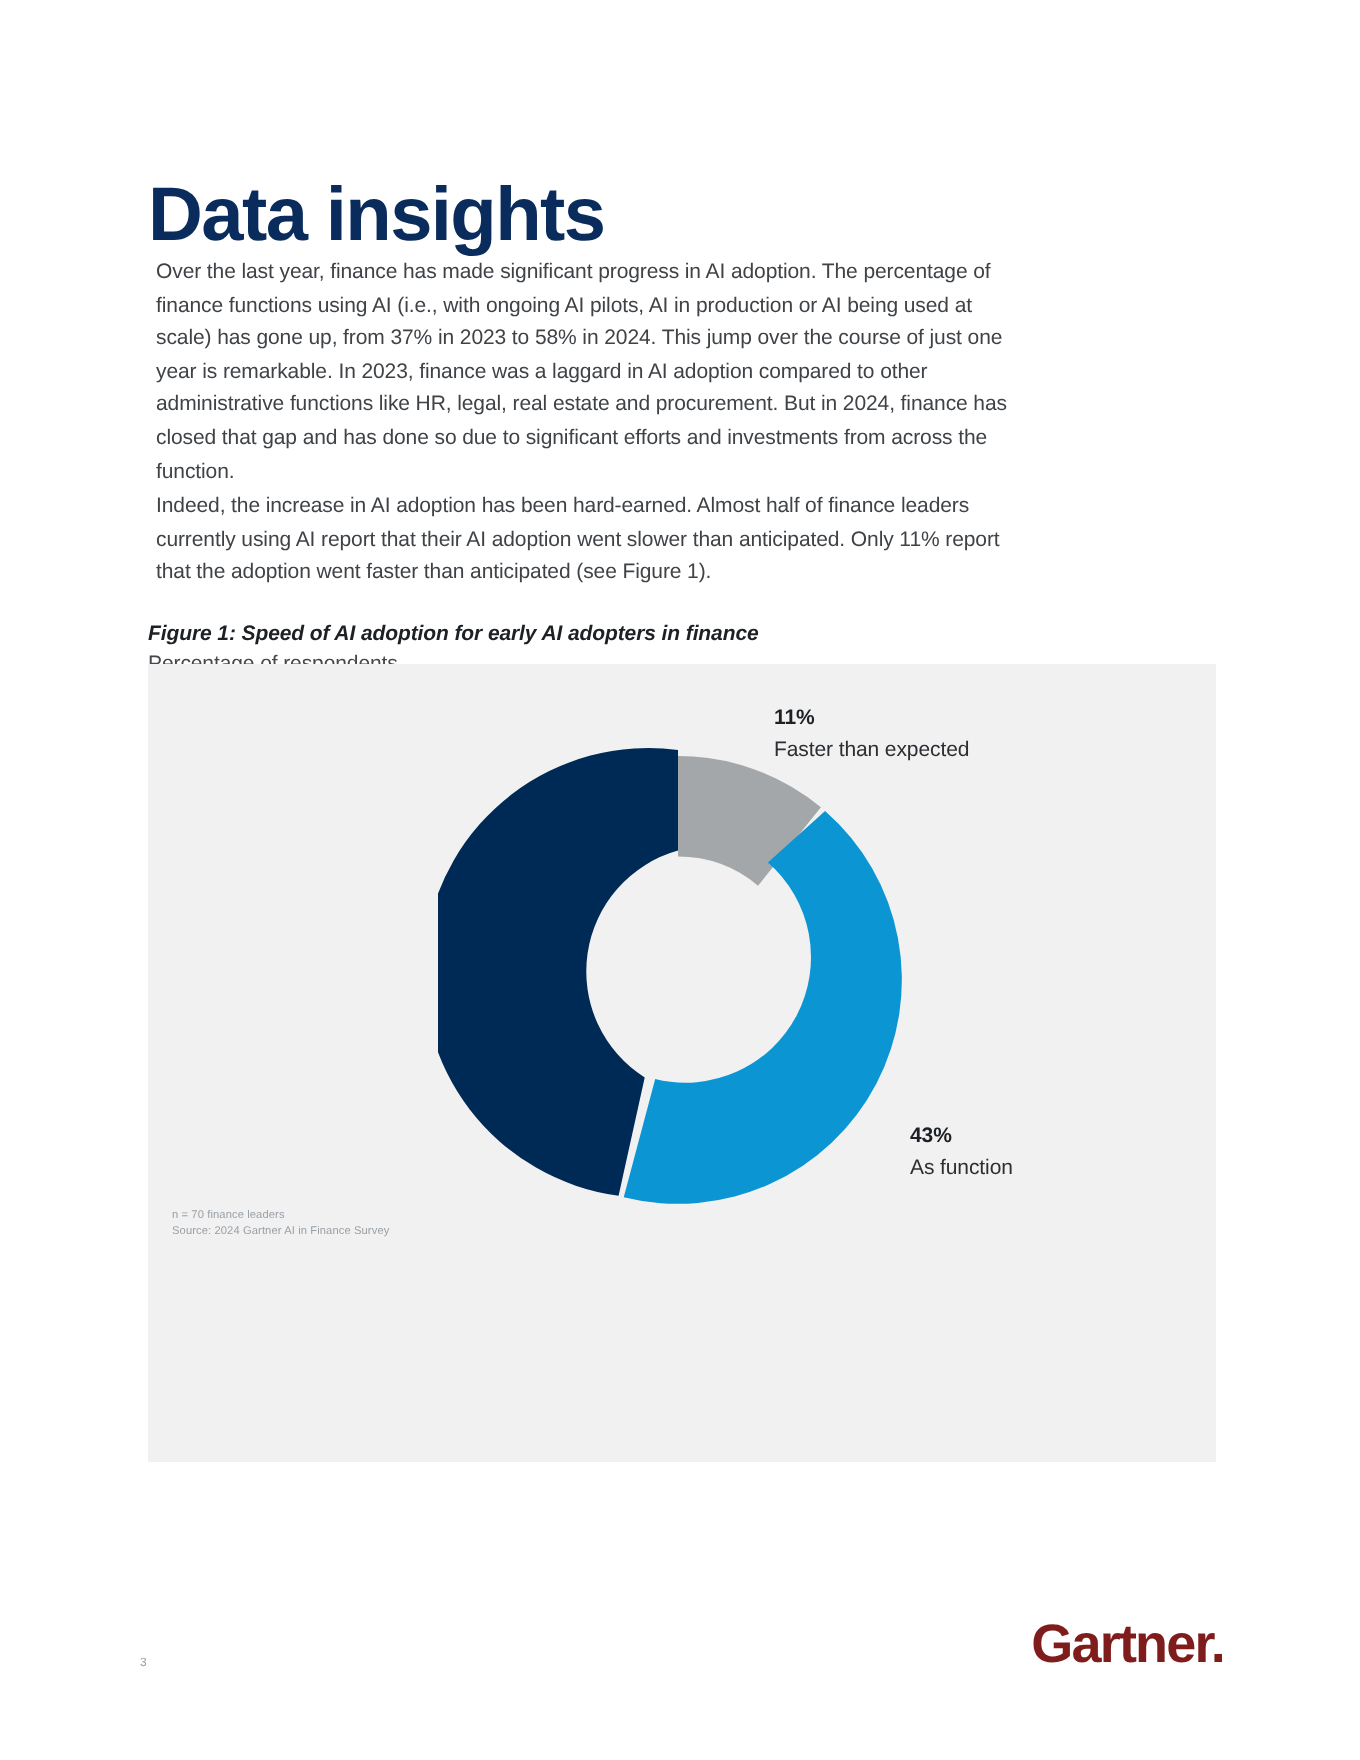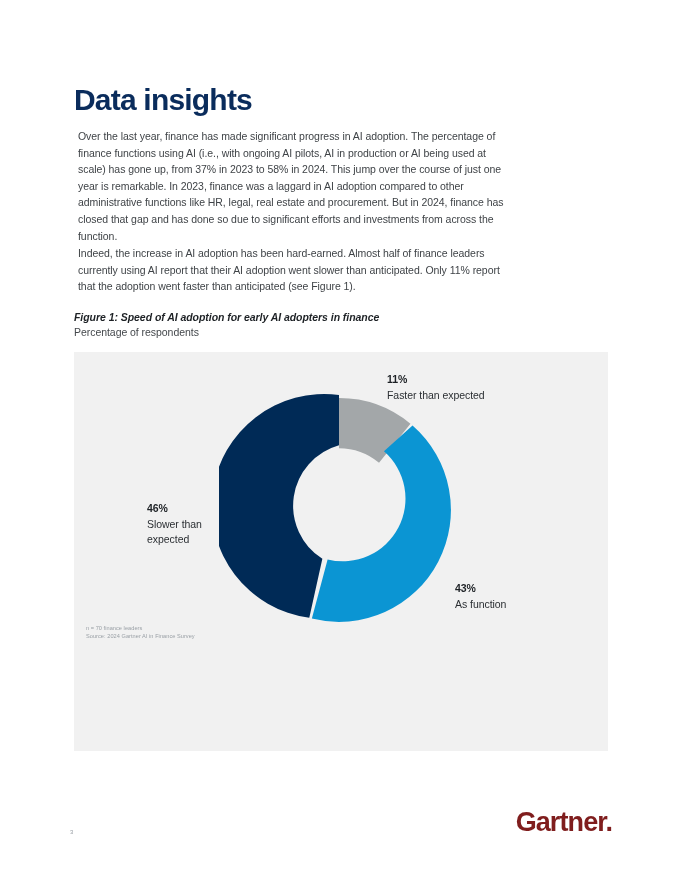--- a/index.html
+++ b/index.html
@@ -19,21 +19,21 @@
   .page {
     position: absolute;
     inset: 0;
   }
 
   
   .page-title {
     position: absolute;
     left: 74px;
     top: 63px;
-    font-size: 30px;
+    font-size: 38px;
     font-weight: bold;
     letter-spacing: -0.8px;
     color: #0a2c5c;
     line-height: 1.1;
   }
 
   
   .body-block {
     position: absolute;
     left: 78px;
@@ -68,21 +68,21 @@
     font-size: 10.5px;
     color: #44484c;
     line-height: 15px;
     letter-spacing: -0.05px;
   }
 
   
   .figure-panel {
     position: absolute;
     left: 74px;
-    top: 352px;
+    top: 332px;
     width: 534px;
     height: 399px;
     background: #f1f1f1;
   }
 
   .chart-wrap {
     position: absolute;
     left: 0;
     top: 0;
     width: 534px;
@@ -184,25 +184,20 @@
         <path fill="#0b95d3" d="M 193.53 35.51 A 112 112 0 0 1 92.87 228.61 L 108.60 169.45 A 62.72 62.72 0 0 0 164.96 61.29 Z"></path>
 
         <path fill="#002a56" d="M 90.29 227.86 A 112 112 0 0 1 120 5 L 120 55.28 A 62.72 62.72 0 0 0 103.36 168.72 Z"></path>
       </svg>
 
       <div class="callout callout-faster">
         <span class="val">11%</span>
         <span class="desc">Faster than expected</span>
       </div>
 
-      <div class="callout callout-slower">
-        <span class="val">46%</span>
-        <span class="desc">Slower than</span>
-        <span class="desc">expected</span>
-      </div>
 
       <div class="callout callout-as-expected">
         <span class="val">43%</span>
         <span class="desc">As function</span>
       </div>
 
       <div class="source-note">
         <span>n = 70 finance leaders</span>
         <span>Source: 2024 Gartner AI in Finance Survey</span>
       </div>

